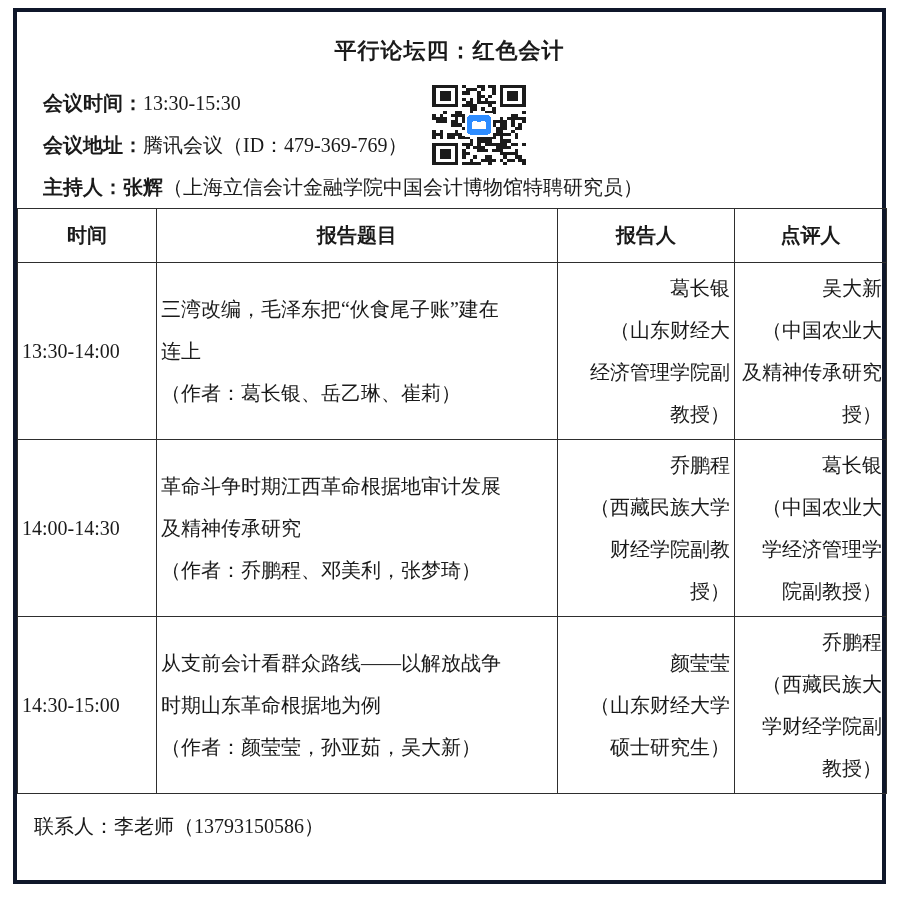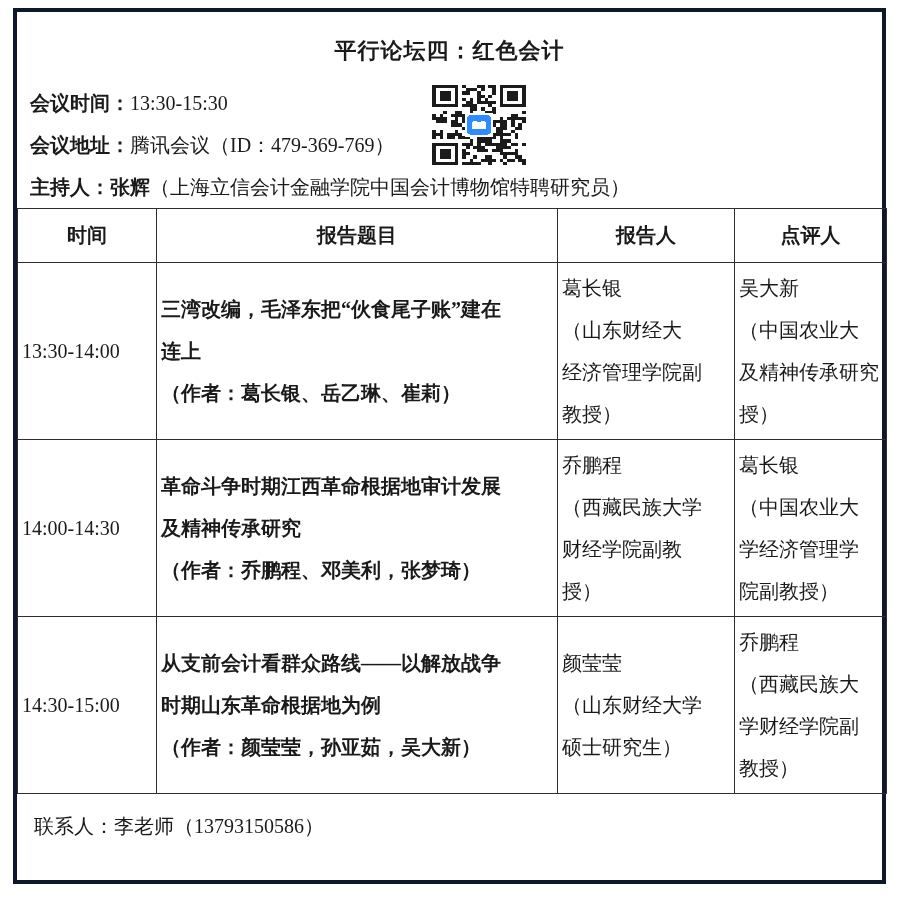--- a/index.html
+++ b/index.html
@@ -10,37 +10,37 @@
   }
   .sheet{
     position:absolute;left:13px;top:8px;width:873px;height:876px;
     border:4px solid #0f172a;box-sizing:border-box;background:#ffffff;
     padding-top:16px;
   }
   .doc-title{
     text-align:center;font-weight:bold;font-size:22px;line-height:46px;
     letter-spacing:1px;
   }
-  .meta{margin-top:8px;padding-left:13px;font-size:20px;line-height:42px;}
+  .meta{margin-top:8px;padding-left:26px;font-size:20px;line-height:42px;}
   .meta .b{font-weight:bold;}
   .qr-box{
     position:absolute;left:415px;top:73px;width:94px;height:80px;
   }
   .qr-box svg{width:94px;height:80px;display:block;}
   table.schedule{
     width:100%;border-collapse:collapse;table-layout:fixed;
     font-size:20px;
   }
   table.schedule th,table.schedule td{
     border:1.5px solid #2e2e2e;vertical-align:middle;padding:4px;
   }
   table.schedule th{height:45px;font-weight:bold;text-align:center;}
   td.c-time{text-align:left;}
-  td.c-paper{text-align:left;padding:0 16px 0 14px;line-height:42px;font-weight:bold;}
-  td.c-person{text-align:left;line-height:42px;padding:0 6px;}
+  td.c-paper{text-align:left;padding:0 16px 0 14px;line-height:42px;}
+  td.c-person{text-align:right;line-height:42px;padding:0 6px;}
   tr.r-row1,tr.r-row2{height:172px;}
   tr.r-row3{height:168px;}
   .footer-line{margin-top:11px;padding-left:17px;font-size:20px;line-height:42px;}
 </style>
 </head>
 <body>
 
 <div class="sheet">
 
   <div class="doc-title">平行论坛四：红色会计</div>

